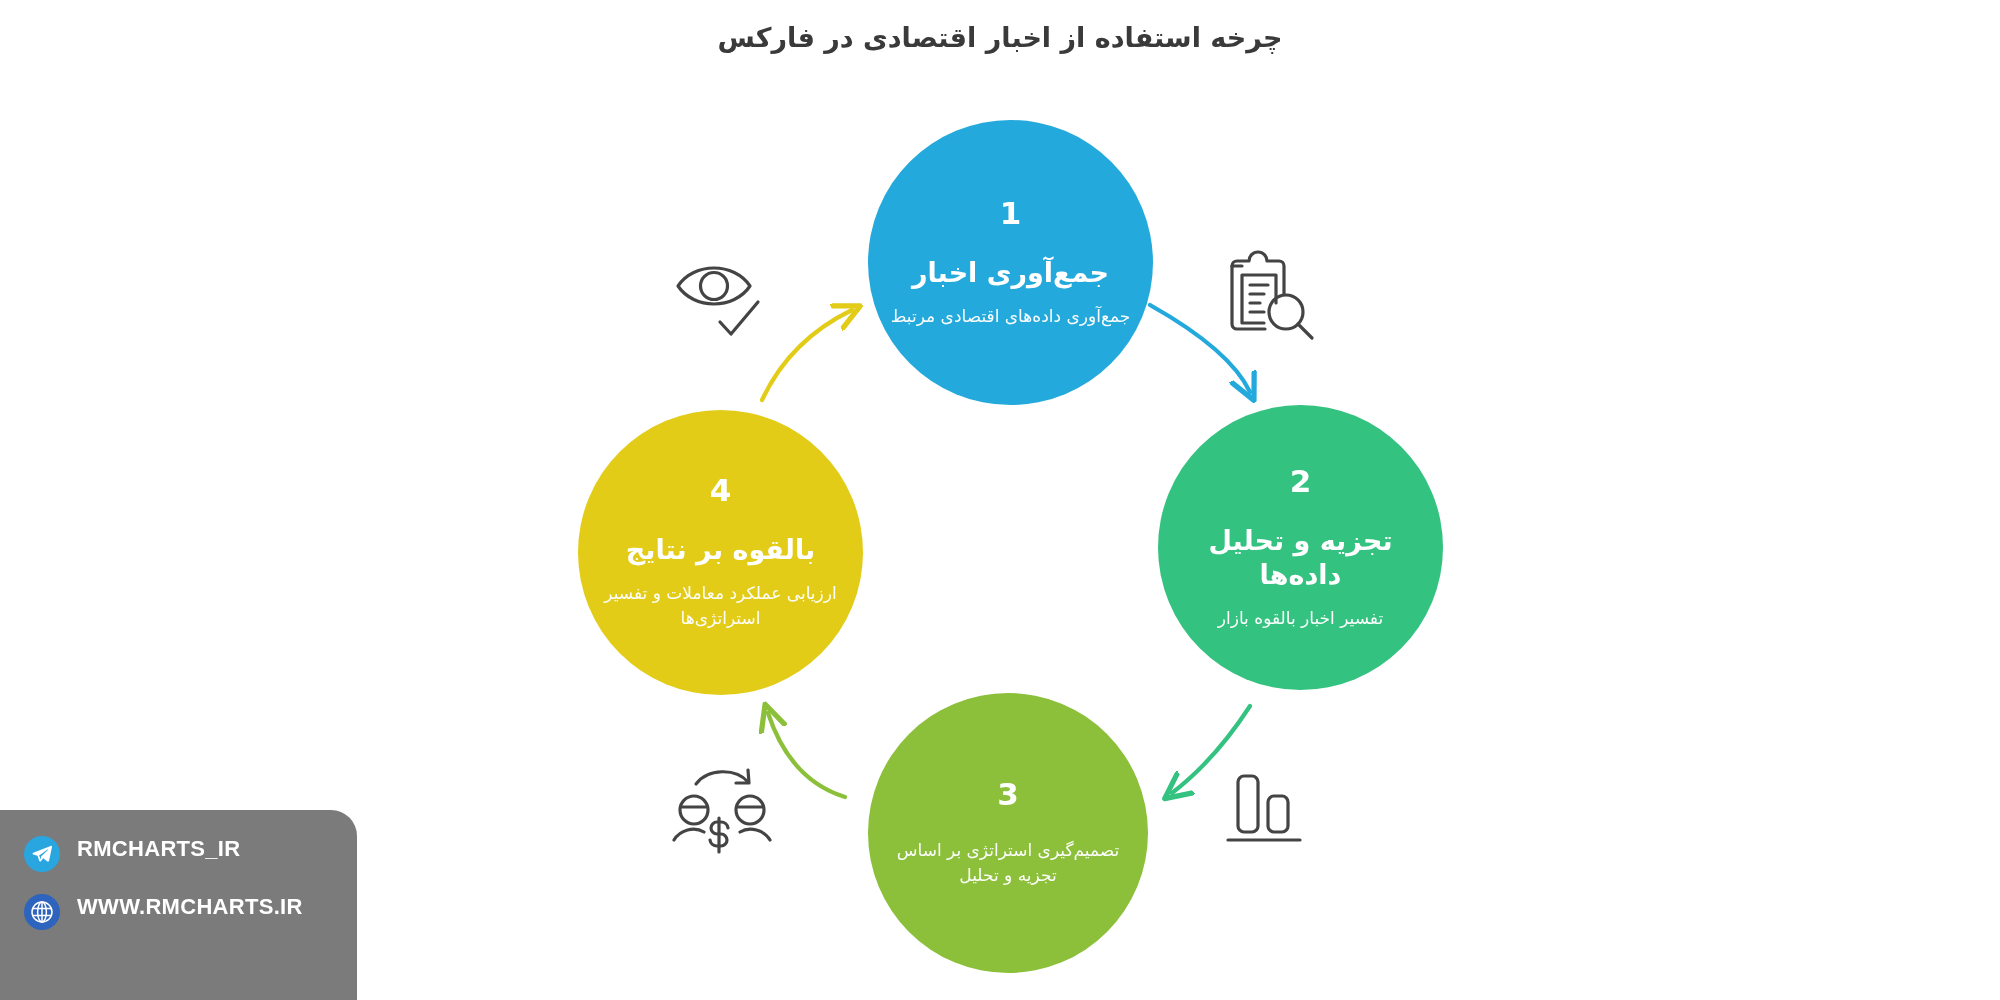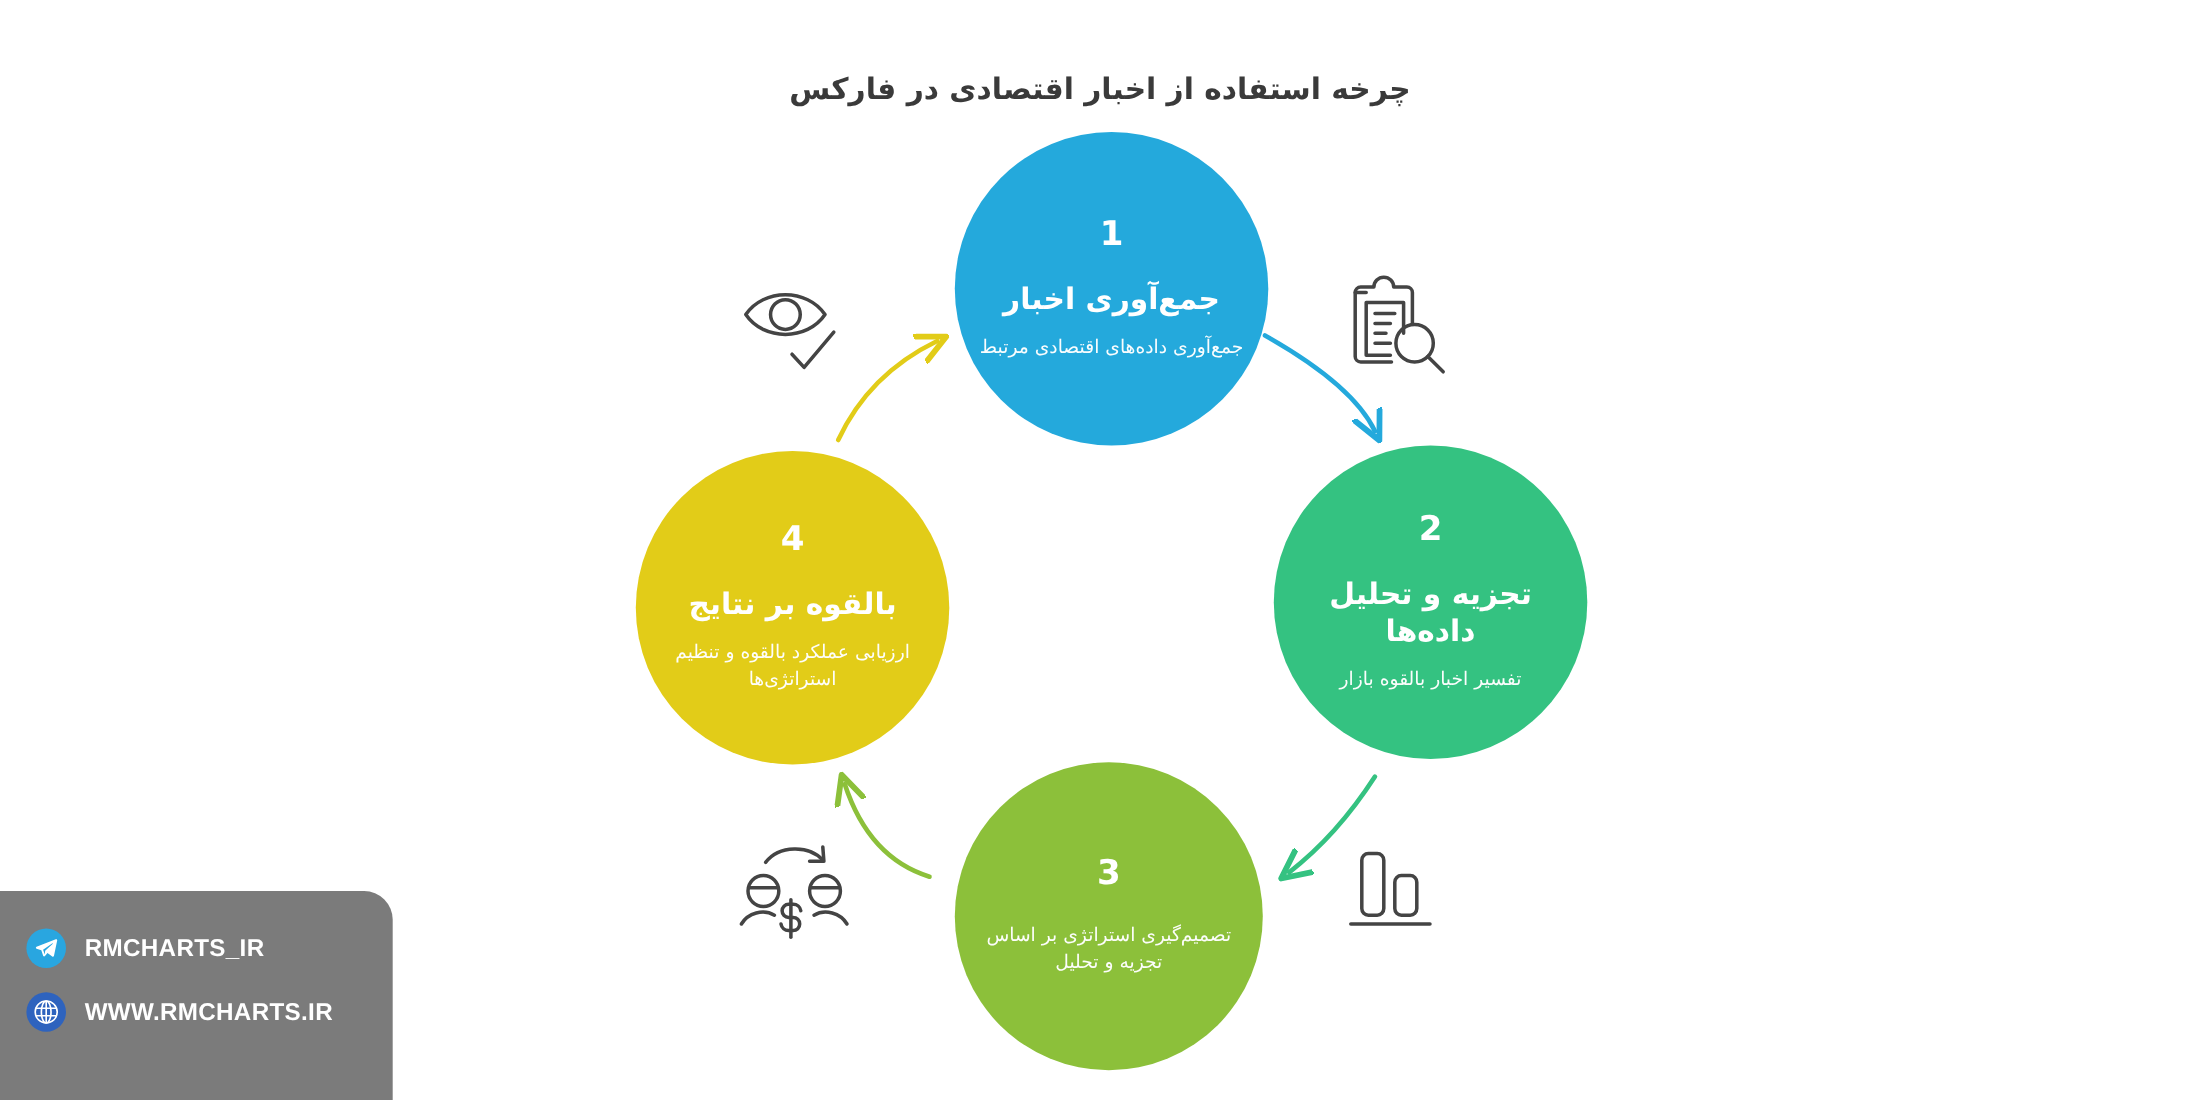--- a/index.html
+++ b/index.html
@@ -9,21 +9,21 @@
     font-family:"DejaVu Sans","Liberation Sans",sans-serif;
     overflow:hidden;
   }
   #stage { position:relative; width:2000px; height:1000px; background:#fff; }
 
   
   .title {
     position:absolute; top:22px; left:0; width:2000px;
     text-align:center;
     font-size:27px; font-weight:bold; color:#3a3a3a;
-    direction:rtl; letter-spacing:0;margin-top:44px;
+    direction:rtl; letter-spacing:0;
   }
 
   
   .node {
     position:absolute;
     border-radius:50%;
     display:flex; flex-direction:column;
     align-items:center; justify-content:center;
     text-align:center; color:#ffffff;
     direction:rtl;
@@ -50,21 +50,21 @@
 
   
   #watermark {
     position:absolute; left:0; bottom:0;
     width:357px; height:190px;
     background:#7b7b7b;
     border-top-right-radius:26px;
     direction:ltr;
     padding:26px 0 0 24px;
   }
-  .wm-row { display:flex; align-items:center; height:52px; margin-bottom:6px; }
+  .wm-row { display:flex; align-items:flex-start; height:52px; margin-bottom:6px; }
   .wm-ico { width:36px; height:36px; margin-right:17px; flex:0 0 36px;
             display:flex; align-items:center; justify-content:center; }
   .wm-label { font-size:22px; font-weight:bold; color:#ffffff;
               font-family:"Liberation Sans",sans-serif; letter-spacing:.3px; white-space:nowrap; }
   .ico-tg  { width:36px; height:36px; border-radius:50%; background:#29A6E0;
              display:flex; align-items:center; justify-content:center; }
   .ico-yt  { width:36px; height:29px; border-radius:7px; background:#E01E26;
              display:flex; align-items:center; justify-content:center; }
   .ico-web { width:36px; height:36px; border-radius:50%; background:#2E63BE;
              display:flex; align-items:center; justify-content:center; }
@@ -114,21 +114,21 @@
   </div>
 
   <div class="node" id="node3" style="background: rgb(140, 192, 58);">
     <div class="num">3</div>
     <div class="sub">تصمیم‌گیری استراتژی بر اساس تجزیه و تحلیل</div>
   </div>
 
   <div class="node" id="node4" style="background: rgb(226, 204, 24);">
     <div class="num">4</div>
     <div class="ttl">بالقوه بر نتایج</div>
-    <div class="sub">ارزیابی عملکرد بالقوه و تنظیم استراتژی‌ها</div>
+    <div class="sub">ارزیابی عملکرد معاملات و تفسیر استراتژی‌ها</div>
   </div>
 
   <div class="sideicon" id="icon-eye">
     <svg width="108" height="96" viewBox="0 0 108 96" xmlns="http://www.w3.org/2000/svg">
       <g fill="none" stroke="#444" stroke-width="3.2" stroke-linecap="round" stroke-linejoin="round">
         <path d="M6,36 C22,12 62,12 78,36 C62,60 22,60 6,36 Z"></path>
         <circle cx="42" cy="36" r="13.5"></circle>
         <path d="M48,72 L59,84 L86,52"></path>
       </g>
     </svg>

